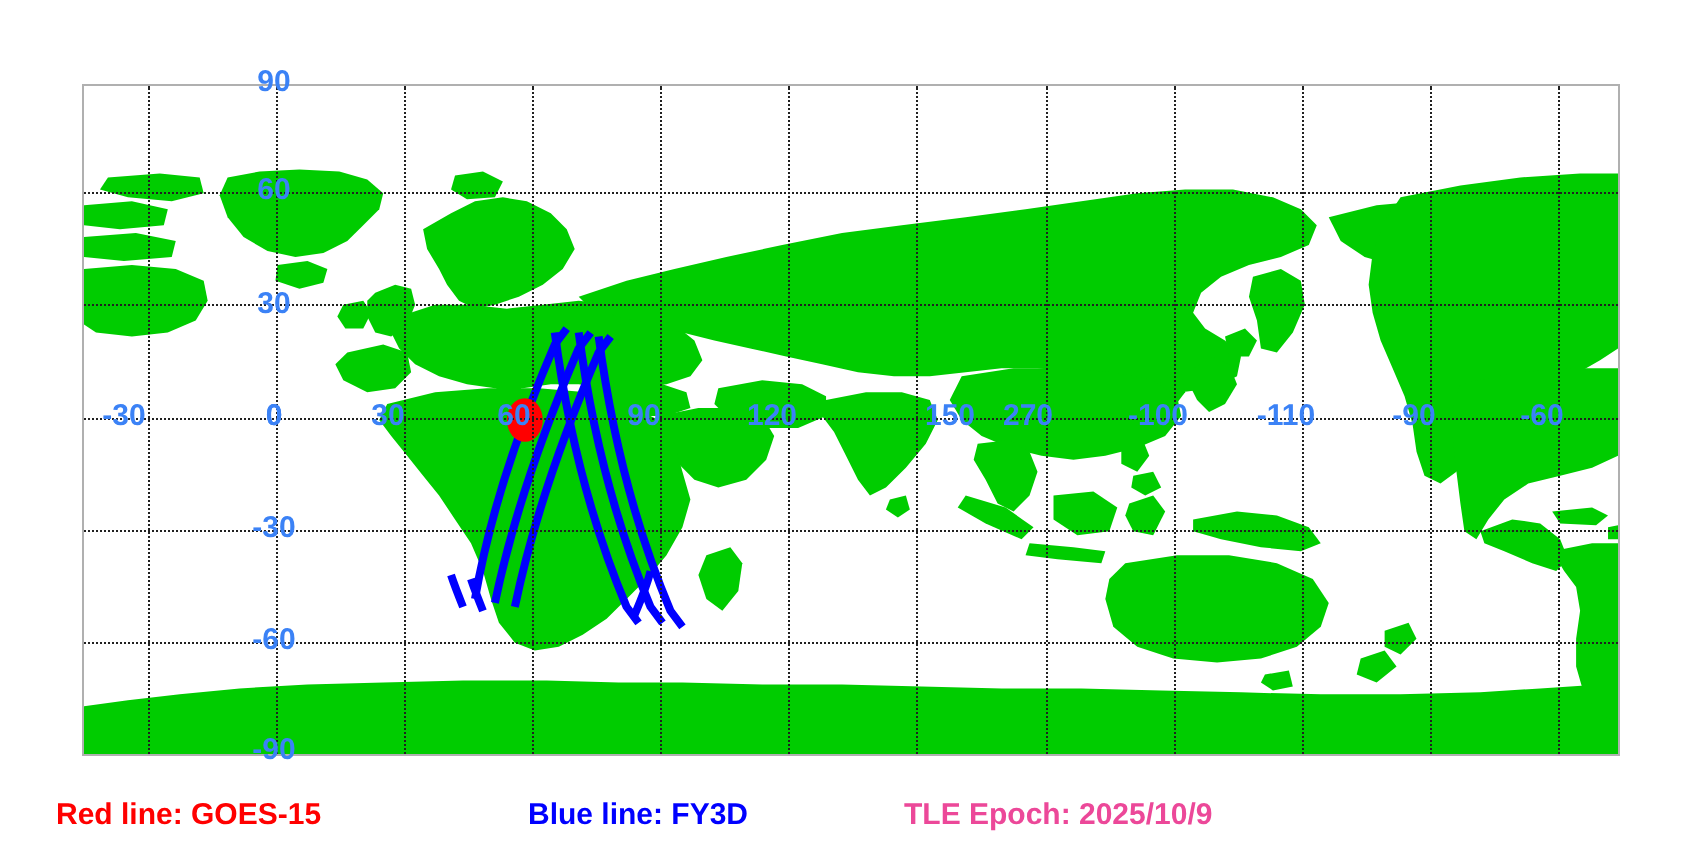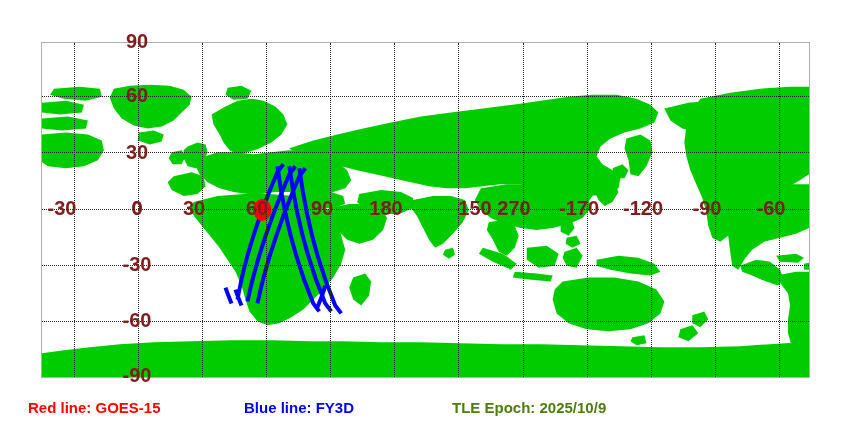--- a/index.html
+++ b/index.html
@@ -56,23 +56,23 @@
     left: 0;
     width: 100%;
     height: 0;
     border-top: 1px dotted #202020;
   }
 
   
   .tick-label {
     position: absolute;
     font-family: "Liberation Sans", sans-serif;
-    font-size: 20px;
+    font-size: 15px;
     font-weight: bold;
-    color: #7f1d1d;
+    color: #3b82f6;
     white-space: nowrap;
     line-height: 1;
   }
   .tick-lon {
     transform: translate(-50%, -50%);
   }
   .tick-lat {
     transform: translate(-50%, -50%);
   }
 
@@ -86,22 +86,22 @@
   }
   .legend-item {
     position: absolute;
     font-family: "Liberation Sans", sans-serif;
     font-size: 15px;
     font-weight: bold;
     white-space: nowrap;
     line-height: 24px;
   }
   .legend-red   { left: 28px;  color: #ff0000; }
-  .legend-blue  { left: 244px; color: #0000ff; }
-  .legend-epoch { left: 452px; color: #4d7c0f; }
+  .legend-blue  { left: 264px; color: #0000ff; }
+  .legend-epoch { left: 452px; color: #ec4899; }
 </style>
 </head>
 <body>
 
 <div id="app">
 
   <div class="plot-frame">
 
     <svg class="map-svg" viewBox="0 0 769 336" preserveAspectRatio="none">
 
@@ -294,25 +294,25 @@
       <div class="gridline-h" style="top:278px"></div>
     </div>
   </div>
 
   <div>
     <span class="tick-label tick-lon" style="left:62px;  top:208px">-30</span>
     <span class="tick-label tick-lon" style="left:137px; top:208px">0</span>
     <span class="tick-label tick-lon" style="left:194px; top:208px">30</span>
     <span class="tick-label tick-lon" style="left:257px; top:208px">60</span>
     <span class="tick-label tick-lon" style="left:322px; top:208px">90</span>
-    <span class="tick-label tick-lon" style="left:386px; top:208px">180</span>
+    <span class="tick-label tick-lon" style="left:386px; top:208px">120</span>
     <span class="tick-label tick-lon" style="left:475px; top:208px">150</span>
     <span class="tick-label tick-lon" style="left:514px; top:208px">270</span>
-    <span class="tick-label tick-lon" style="left:579px; top:208px">-170</span>
-    <span class="tick-label tick-lon" style="left:643px; top:208px">-120</span>
+    <span class="tick-label tick-lon" style="left:579px; top:208px">-100</span>
+    <span class="tick-label tick-lon" style="left:643px; top:208px">-110</span>
     <span class="tick-label tick-lon" style="left:707px; top:208px">-90</span>
     <span class="tick-label tick-lon" style="left:771px; top:208px">-60</span>
   </div>
 
   <div>
     <span class="tick-label tick-lat" style="left:137px; top:41px">90</span>
     <span class="tick-label tick-lat" style="left:137px; top:95px">60</span>
     <span class="tick-label tick-lat" style="left:137px; top:152px">30</span>
     <span class="tick-label tick-lat" style="left:137px; top:208px">0</span>
     <span class="tick-label tick-lat" style="left:137px; top:264px">-30</span>

